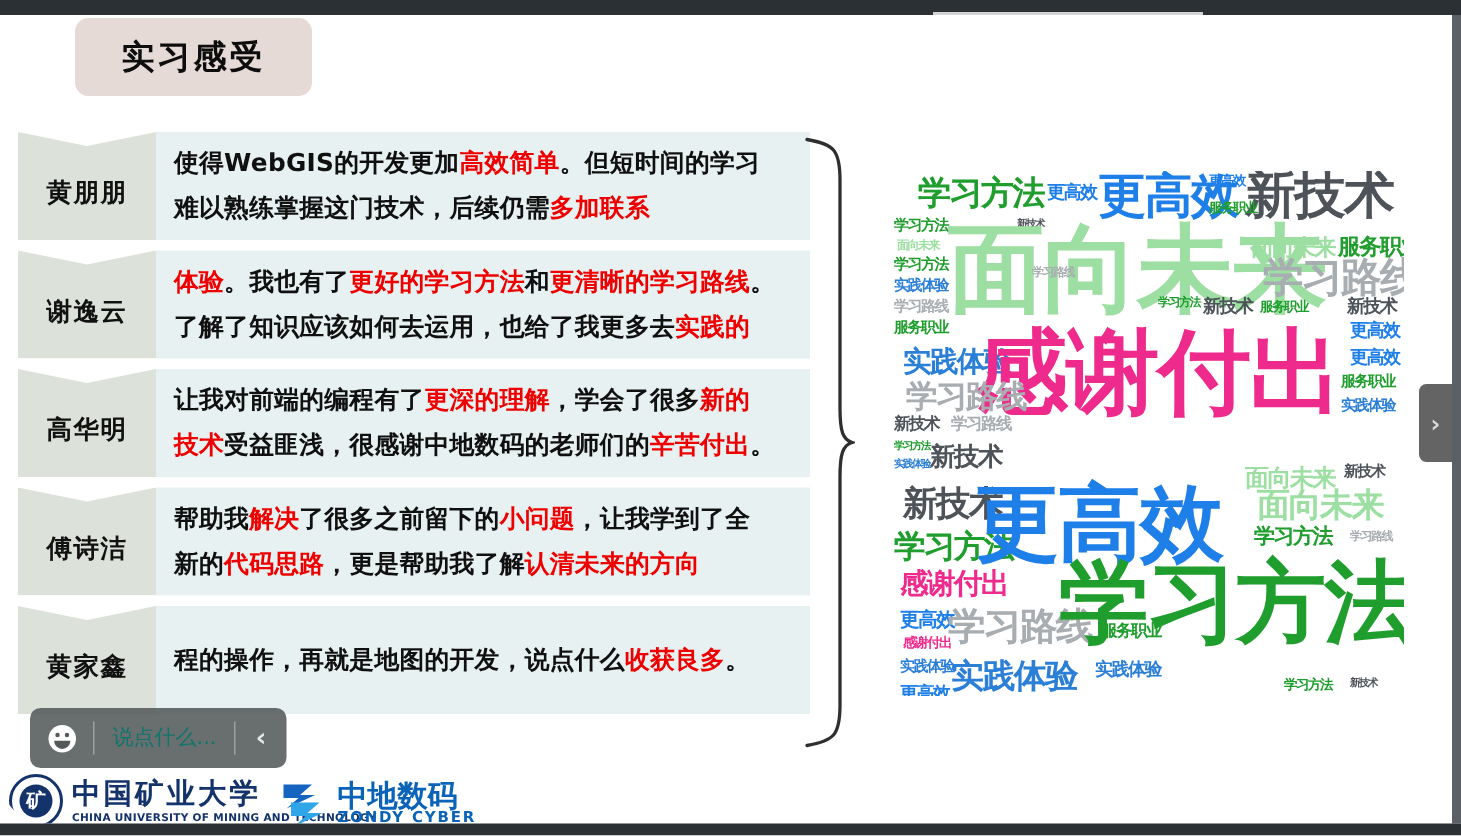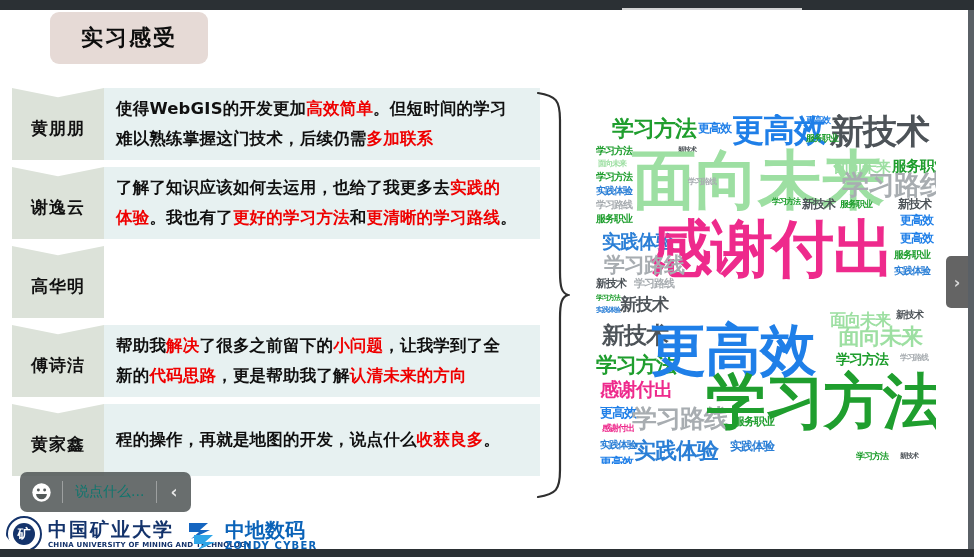--- a/index.html
+++ b/index.html
@@ -109,21 +109,21 @@
     position: absolute; left: 594px; top: 104px;
     width: 342px; height: 350px;
     overflow: hidden;
   }
   .w {
     position: absolute;
     font-weight: 700;
     white-space: nowrap;
     line-height: 1;
     letter-spacing: -1px;
-    font-family: Liberation Sans, sans-serif;
+    font-family: Liberation Serif, serif;
   }
 
   
   #chatbar {
     position: absolute; left: 20px; top: 462px;
     width: 171px; height: 40px;
     background: rgba(84,90,90,.88);
     border-radius: 7px;
     display: flex; align-items: center;
   }
@@ -213,27 +213,31 @@
           <div class="text-cell">
             <div class="line"><span>使得WebGIS的开发更加</span><em>高效简单</em><span>。但短时间的学习</span></div>
             <div class="line"><span>难以熟练掌握这门技术，后续仍需</span><em>多加联系</em></div>
           </div>
         </div>
         <div class="row">
           <div class="name-cell">
             <span class="nm">谢逸云</span>
           </div>
           <div class="text-cell">
+            <div class="line"><em>体验</em><span>。我也有了</span><em>更好的学习方法</em><span>和</span><em>更清晰的学习路线</em><span>。</span></div>
             <div class="line"><span>了解了知识应该如何去运用，也给了我更多去</span><em>实践的</em></div>
-            <div class="line"><em>体验</em><span>。我也有了</span><em>更好的学习方法</em><span>和</span><em>更清晰的学习路线</em><span>。</span></div>
           </div>
         </div>
         <div class="row">
           <div class="name-cell">
             <span class="nm">高华明</span>
+          </div>
+          <div class="text-cell">
+            <div class="line"><span>让我对前端的编程有了</span><em>更深的理解</em><span>，学会了很多</span><em>新的</em></div>
+            <div class="line"><em>技术</em><span>受益匪浅，很感谢中地数码的老师们的</span><em>辛苦付出</em><span>。</span></div>
           </div>
         </div>
         <div class="row">
           <div class="name-cell">
             <span class="nm">傅诗洁</span>
           </div>
           <div class="text-cell">
             <div class="line"><span>帮助我</span><em>解决</em><span>了很多之前留下的</span><em>小问题</em><span>，让我学到了全</span></div>
             <div class="line"><span>新的</span><em>代码思路</em><span>，更是帮助我了解</span><em>认清未来的方向</em></div>
           </div>

